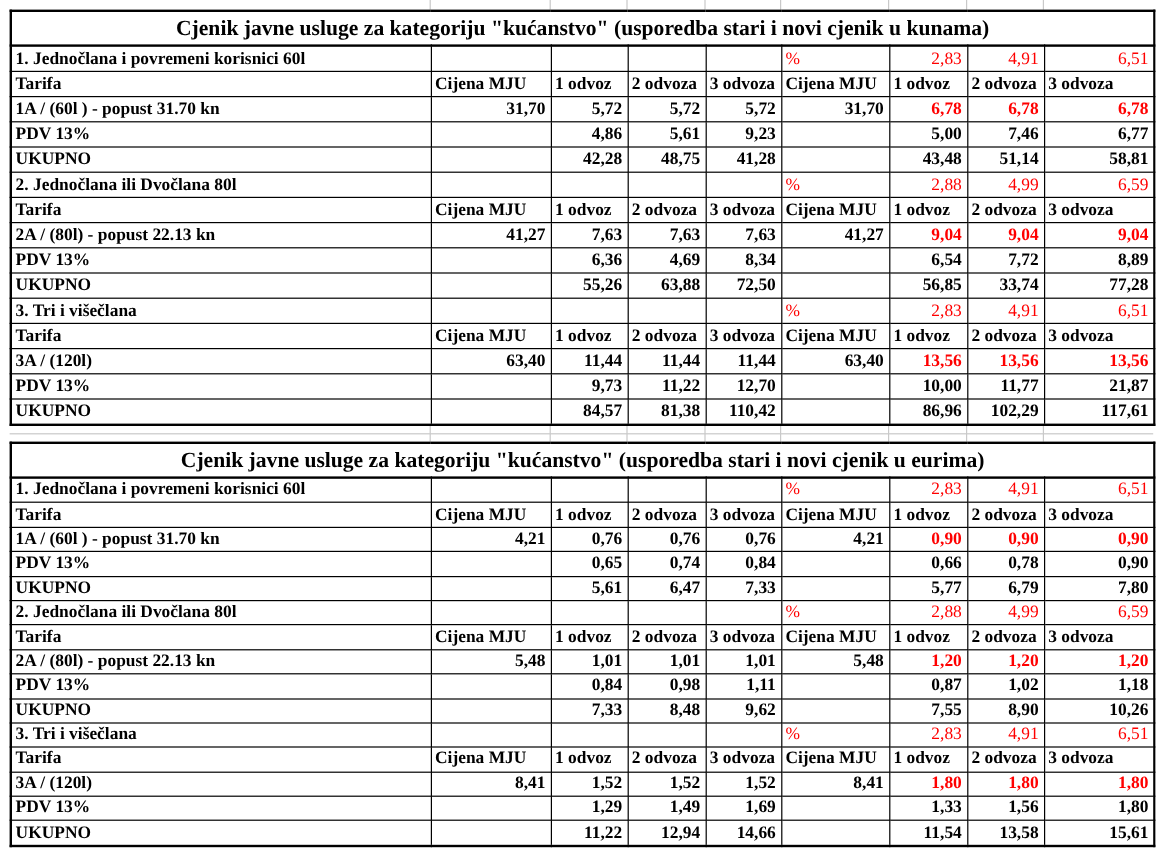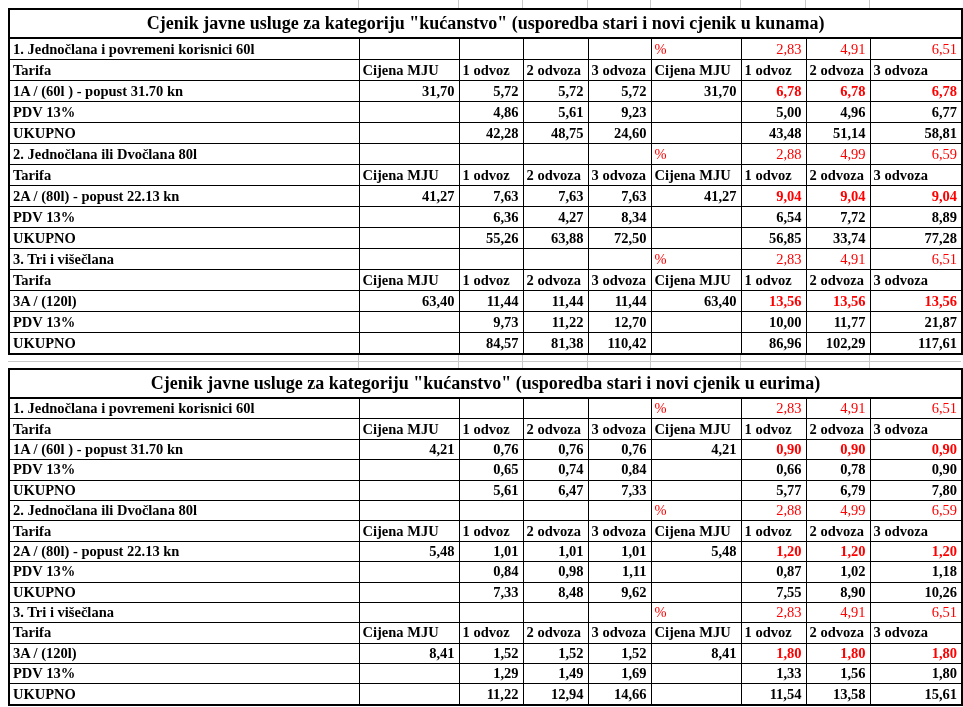--- a/index.html
+++ b/index.html
@@ -119,29 +119,29 @@
         <td class="num red">6,78</td>
       </tr>
       <tr>
         <td class="label">PDV 13%</td>
         <td class="num"></td>
         <td class="num">4,86</td>
         <td class="num">5,61</td>
         <td class="num">9,23</td>
         <td class="num"></td>
         <td class="num">5,00</td>
-        <td class="num">4,96</td>
+        <td class="num">7,46</td>
         <td class="num">6,77</td>
       </tr>
       <tr>
         <td class="label">UKUPNO</td>
         <td class="num"></td>
         <td class="num">42,28</td>
         <td class="num">48,75</td>
-        <td class="num">24,60</td>
+        <td class="num">41,28</td>
         <td class="num"></td>
         <td class="num">43,48</td>
         <td class="num">51,14</td>
         <td class="num">58,81</td>
       </tr>
       <tr>
         <td class="label">2. Jednočlana ili Dvočlana 80l</td>
         <td></td>
         <td></td>
         <td></td>
@@ -170,21 +170,21 @@
         <td class="num">7,63</td>
         <td class="num">41,27</td>
         <td class="num red">9,04</td>
         <td class="num red">9,04</td>
         <td class="num red">9,04</td>
       </tr>
       <tr>
         <td class="label">PDV 13%</td>
         <td class="num"></td>
         <td class="num">6,36</td>
-        <td class="num">4,27</td>
+        <td class="num">4,69</td>
         <td class="num">8,34</td>
         <td class="num"></td>
         <td class="num">6,54</td>
         <td class="num">7,72</td>
         <td class="num">8,89</td>
       </tr>
       <tr>
         <td class="label">UKUPNO</td>
         <td class="num"></td>
         <td class="num">55,26</td>

